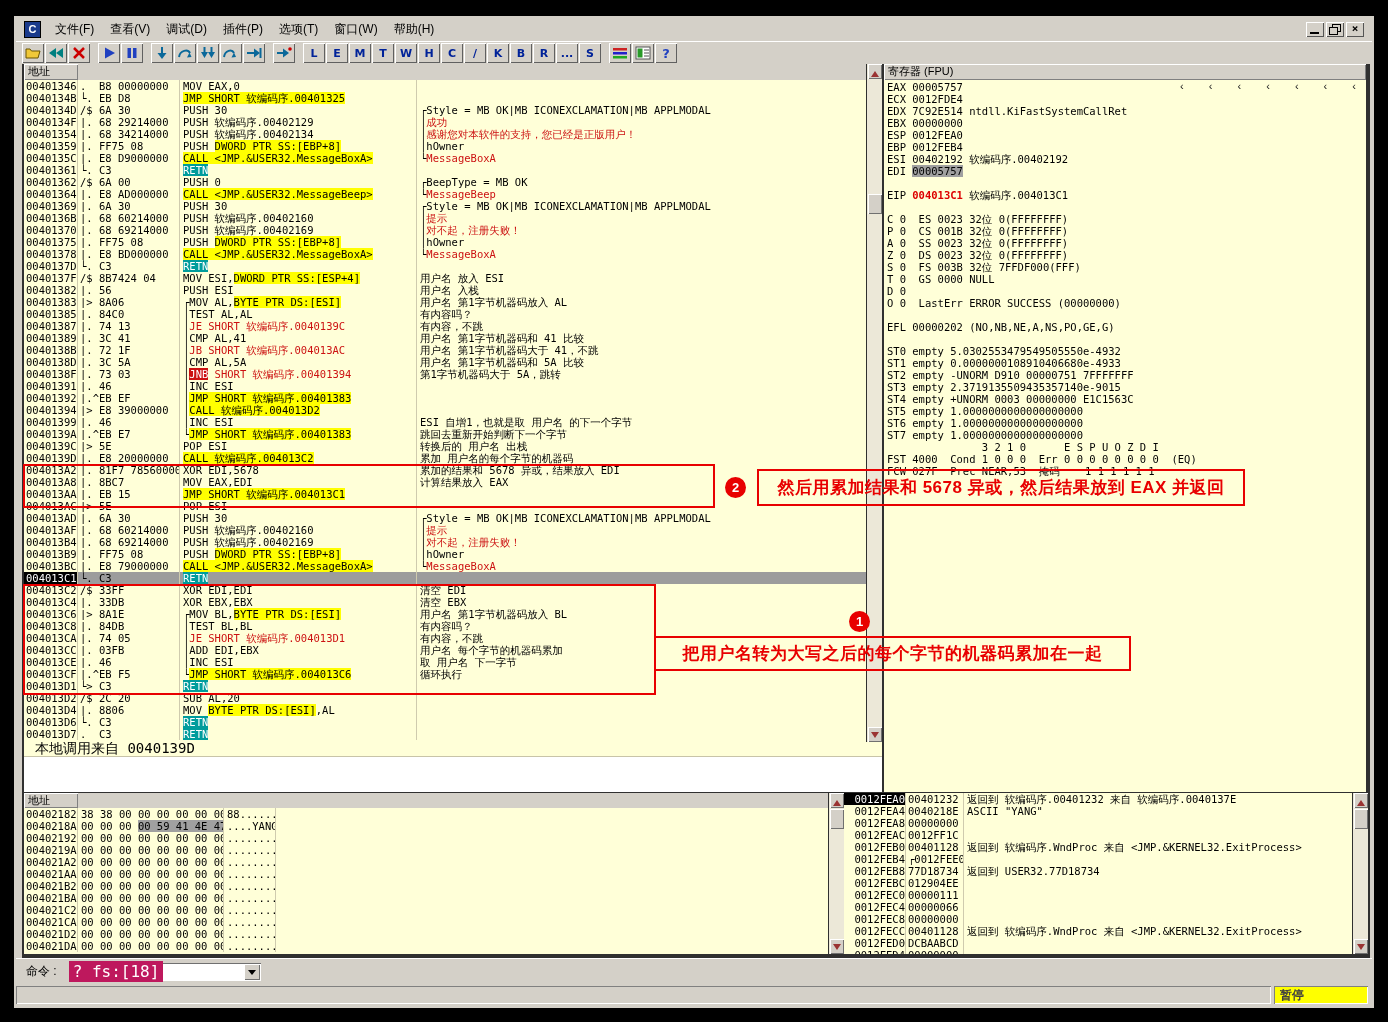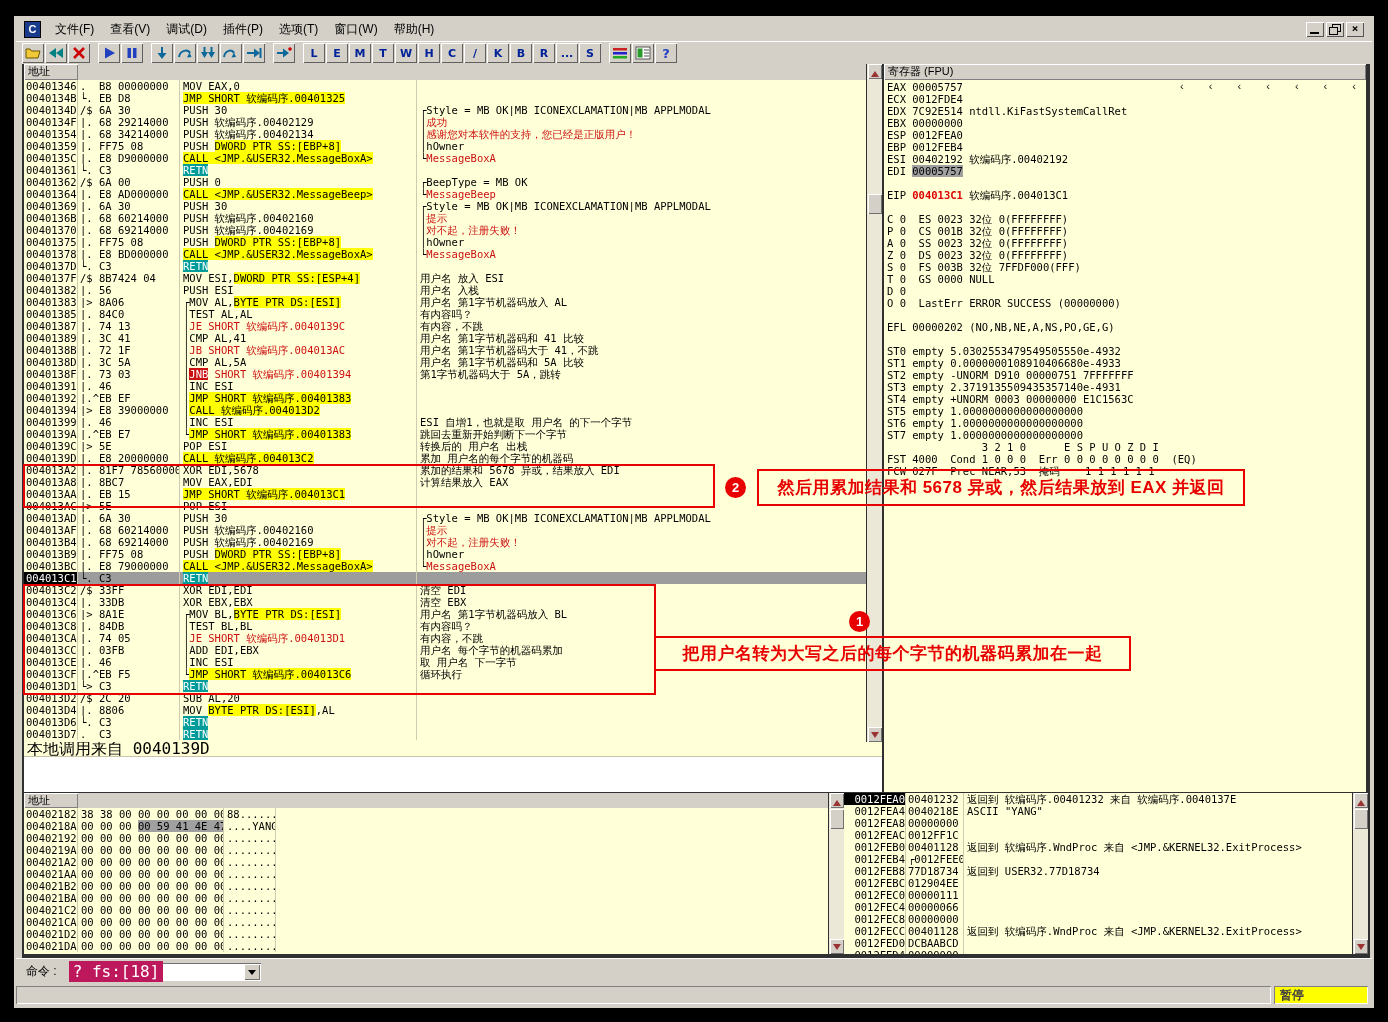--- a/index.html
+++ b/index.html
@@ -53,21 +53,21 @@
   .sg-n{}
   .sg-y{background:#FFFF00;color:#000;}
   .sg-r{color:#cc1111;}
   .sg-R{background:#cc1111;color:#fff;}
   .sg-t{background:#009c9c;color:#fff;}
   .sg-hl{background:#a0a0a0;}
   .sg-er{color:#dd0000;font-weight:bold;}
 
   
   #info-pane{background:#fff;}
-  #info-line{height:14px;line-height:13px;background:#FFFFD8;font-family:"DejaVu Sans Mono",monospace;font-size:16px;padding-left:3px;border-bottom:1px solid #c8c4a8;}
+  #info-line{height:14px;line-height:13px;background:#FFFFD8;font-family:"DejaVu Sans Mono",monospace;font-size:14px;padding-left:11px;border-bottom:1px solid #c8c4a8;}
 
   
   #reg-header{position:absolute;left:0;top:0;width:100%;height:16px;background:#D4D0C8;display:flex;font-size:11px;box-shadow:inset 1px 1px 0 #fff,inset -1px -1px 0 #808080;flex-direction:column;}
   #reg-title{padding:1px 4px;line-height:13px;}
   #reg-arrows{margin-left:auto;padding-right:10px;line-height:14px;word-spacing:22px;color:#222;}
   #reg-lines{position:absolute;left:0;top:17px;width:100%;}
 
   
   .vscroll{position:absolute;width:16px;background:#ece8d8;box-sizing:border-box;border-left:1px solid #303030;}
   .sb-btn{position:absolute;left:1px;width:14px;height:15px;background:#D4D0C8;box-shadow:inset 1px 1px 0 #fff,inset -1px -1px 0 #707070;}
@@ -332,21 +332,21 @@
           <div class="rline"><span class="sg sg-n">S 0  FS 003B 32位 7FFDF000(FFF)</span></div>
           <div class="rline"><span class="sg sg-n">T 0  GS 0000 NULL</span></div>
           <div class="rline"><span class="sg sg-n">D 0</span></div>
           <div class="rline"><span class="sg sg-n">O 0  LastErr ERROR_SUCCESS (00000000)</span></div>
           <div class="rline"></div>
           <div class="rline"><span class="sg sg-n">EFL 00000202 (NO,NB,NE,A,NS,PO,GE,G)</span></div>
           <div class="rline"></div>
           <div class="rline"><span class="sg sg-n">ST0 empty 5.0302553479549505550e-4932</span></div>
           <div class="rline"><span class="sg sg-n">ST1 empty 0.0000000108910406680e-4933</span></div>
           <div class="rline"><span class="sg sg-n">ST2 empty -UNORM D910 00000751 7FFFFFFF</span></div>
-          <div class="rline"><span class="sg sg-n">ST3 empty 2.3719135509435357140e-4931</span></div>
+          <div class="rline"><span class="sg sg-n">ST3 empty 2.3719135509435357140e-9015</span></div>
           <div class="rline"><span class="sg sg-n">ST4 empty +UNORM 0003 00000000 E1C1563C</span></div>
           <div class="rline"><span class="sg sg-n">ST5 empty 1.0000000000000000000</span></div>
           <div class="rline"><span class="sg sg-n">ST6 empty 1.0000000000000000000</span></div>
           <div class="rline"><span class="sg sg-n">ST7 empty 1.0000000000000000000</span></div>
           <div class="rline"><span class="sg sg-n">               3 2 1 0      E S P U O Z D I</span></div>
           <div class="rline"><span class="sg sg-n">FST 4000  Cond 1 0 0 0  Err 0 0 0 0 0 0 0 0  (EQ)</span></div>
           <div class="rline"><span class="sg sg-n">FCW 027F  Prec NEAR,53  掩码    1 1 1 1 1 1</span></div>
         </div>
     </div>
 

